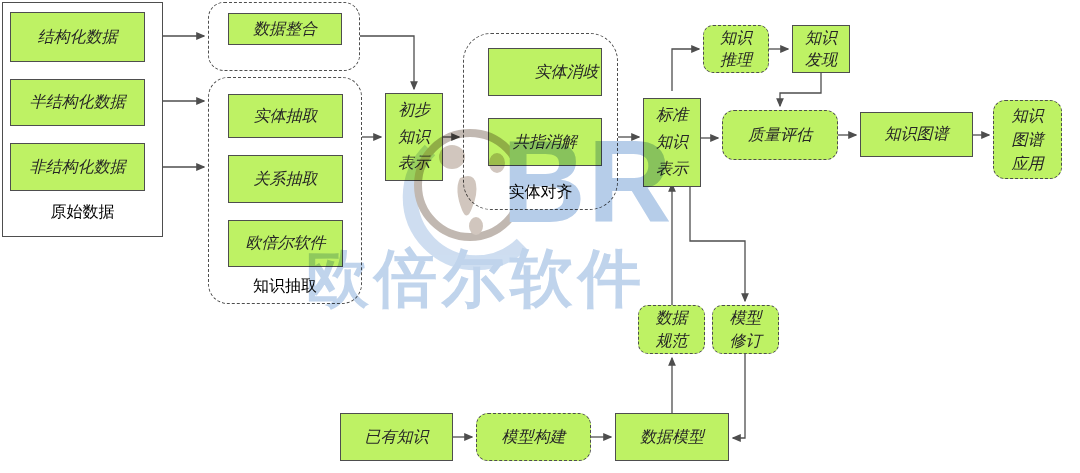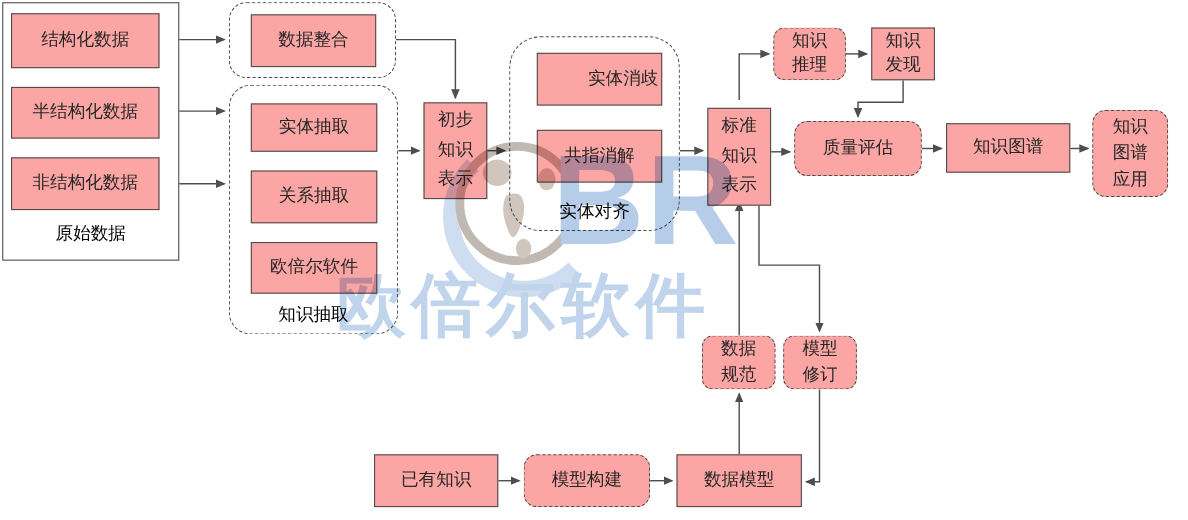--- a/index.html
+++ b/index.html
@@ -3,22 +3,22 @@
 <meta charset="utf-8">
 <style>
   html,body{margin:0;padding:0;background:#ffffff;}
   .canvas{position:relative;width:1080px;height:473px;background:#fff;overflow:hidden;
           font-family:"Liberation Sans","DejaVu Sans",sans-serif;}
   svg.connectors{position:absolute;left:0;top:0;z-index:1;}
   .container{position:absolute;box-sizing:border-box;background:#fff;z-index:2;}
   .solidc{border:1.5px solid #4e4e4e;}
   .dashedc{border:1.5px dashed #4e4e4e;}
   .node{position:absolute;box-sizing:border-box;display:flex;align-items:center;justify-content:center;
-        text-align:left;white-space:pre-line;background:#fca5a5;color:#262626;font-size:16px;
-        line-height:1.38;z-index:3;}
+        text-align:left;white-space:pre-line;background:#bef264;color:#262626;font-size:16px;
+        line-height:1.38;z-index:3;font-style:italic;}
   .solid{border:1.5px solid #4e4e4e;}
   .dashed{border:1.5px dashed #4e4e4e;}
   .lh3{line-height:1.68;}
   .lh3s{line-height:1.5;}
   .group-label{position:absolute;z-index:3;text-align:center;color:#000000;font-size:16px;}
   .watermark{position:absolute;left:0;top:0;width:976px;height:473px;z-index:6;
              pointer-events:none;mix-blend-mode:multiply;text-align:right;}
   .wm-br{position:absolute;left:502px;top:124px;font-size:116px;font-weight:bold;
          color:#b6cde9;line-height:1;letter-spacing:2px;}
   .wm-text{position:absolute;left:306px;top:247px;font-size:63px;font-weight:bold;
@@ -61,21 +61,21 @@
   <div class="container solidc" style="left:2px;top:2px;width:161px;height:235px;"></div>
   <div class="container dashedc" style="left:208px;top:2px;width:152px;height:69px;border-radius:16px;"></div>
   <div class="container dashedc" style="left:208px;top:77px;width:154px;height:227px;border-radius:20px;"></div>
   <div class="container dashedc" style="left:463px;top:33px;width:155px;height:177px;border-radius:28px;"></div>
 
   <div class="node solid" style="left:10px;top:12px;width:135px;height:50px;">结构化数据</div>
   <div class="node solid" style="left:10px;top:79px;width:135px;height:47px;">半结构化数据</div>
   <div class="node solid" style="left:10px;top:143px;width:135px;height:48px;">非结构化数据</div>
   <div class="group-label" style="left:2px;top:202px;width:161px;">原始数据</div>
 
-  <div class="node solid" style="left:228px;top:13px;width:114px;height:48px;">数据整合</div>
+  <div class="node solid" style="left:228px;top:13px;width:114px;height:32px;">数据整合</div>
   <div class="node solid" style="left:228px;top:94px;width:115px;height:44px;">实体抽取</div>
   <div class="node solid" style="left:228px;top:155px;width:115px;height:48px;">关系抽取</div>
   <div class="node solid" style="left:228px;top:220px;width:115px;height:47px;">欧倍尔软件</div>
   <div class="group-label" style="left:208px;top:276px;width:154px;">知识抽取</div>
 
   <div class="node solid lh3" style="left:385px;top:93px;width:58px;height:88px;">初步
 知识
 表示</div>
 
   <div class="node solid" style="left:488px;top:48px;width:114px;height:48px;padding-left:43px;">实体消歧</div>

